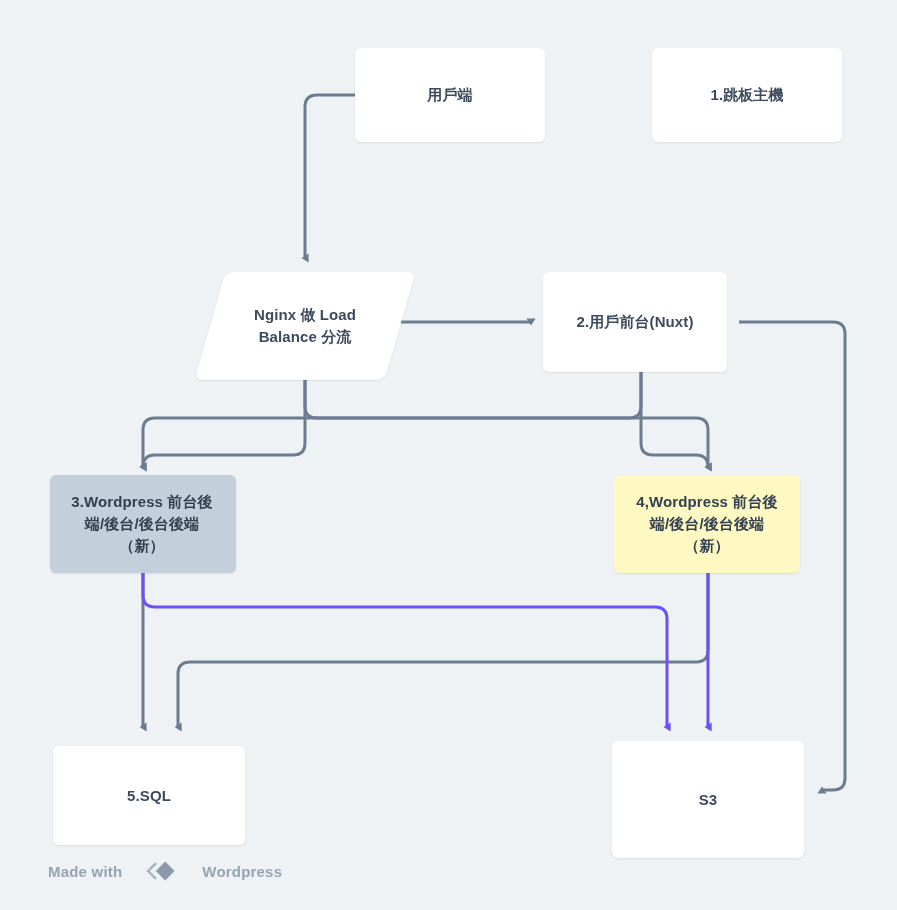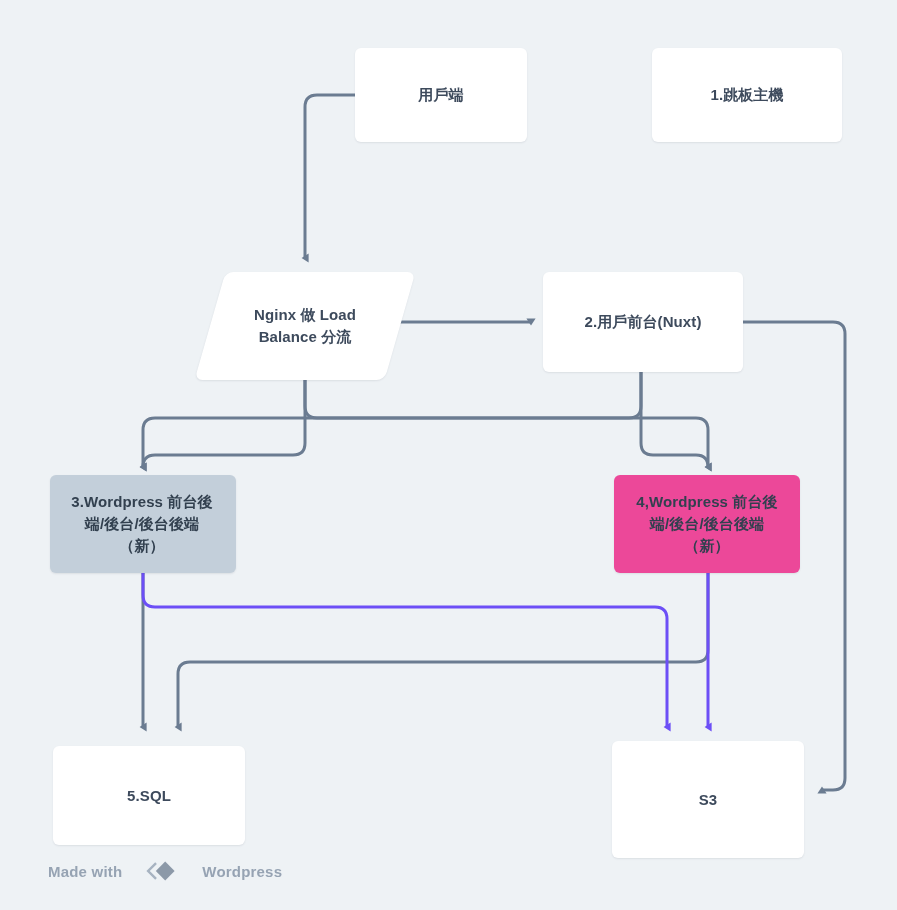--- a/index.html
+++ b/index.html
@@ -75,40 +75,40 @@
         <path d="M 641 372 L 641 443 Q 641 455 653 455 L 696 455 Q 708 455 708 467" fill="none" stroke="#6b7c91" stroke-width="3" stroke-linecap="butt" marker-end="url(#ah-default)"></path>
         <path d="M 739 322 L 833 322 Q 845 322 845 334 L 845 778 Q 845 790 833 790 L 822 790" fill="none" stroke="#6b7c91" stroke-width="3" stroke-linecap="butt" marker-end="url(#ah-default)"></path>
         <path d="M 143 573 L 143 727" fill="none" stroke="#6b7c91" stroke-width="3" stroke-linecap="butt" marker-end="url(#ah-default)"></path>
         <path d="M 708 573 L 708 650 Q 708 662 696 662 L 190 662 Q 178 662 178 674 L 178 727" fill="none" stroke="#6b7c91" stroke-width="3" stroke-linecap="butt" marker-end="url(#ah-default)"></path>
         <path d="M 143 573 L 143 595 Q 143 607 155 607 L 655 607 Q 667 607 667 619 L 667 727" fill="none" stroke="#6c4ff6" stroke-width="3" stroke-linecap="butt" marker-end="url(#ah-highlight)"></path>
         <path d="M 708 573 L 708 727" fill="none" stroke="#6c4ff6" stroke-width="3" stroke-linecap="butt" marker-end="url(#ah-highlight)"></path>
       </g>
   </svg>
 
   <div id="node-layer">
-      <div class="node white" style="left: 355px; top: 48px; width: 172px; height: 94px; background: rgb(255, 255, 255);">
+      <div class="node white" style="left: 355px; top: 48px; width: 190px; height: 94px; background: rgb(255, 255, 255);">
         <span class="lbl">用戶端</span>
       </div>
       <div class="node white" style="left: 612px; top: 48px; width: 190px; height: 94px; background: rgb(255, 255, 255); margin-left: 40px;">
         <span class="lbl">1.跳板主機</span>
       </div>
       <div class="node skew" style="left: 210px; top: 272px; width: 190px; height: 108px;">
         <span class="skew-bg" style="background: rgb(255, 255, 255);"></span>
         <span class="lbl">Nginx 做 Load
 Balance 分流</span>
       </div>
-      <div class="node white" style="left: 543px; top: 272px; width: 200px; height: 100px; background: rgb(255, 255, 255);">
+      <div class="node white" style="left: 543px; top: 272px; width: 184px; height: 100px; background: rgb(255, 255, 255);">
         <span class="lbl">2.用戶前台(Nuxt)</span>
       </div>
       <div class="node gray" style="left: 50px; top: 475px; width: 186px; height: 98px; background: rgb(195, 207, 218); padding-left: 8px;">
         <span class="lbl">3.Wordpress 前台後
 端/後台/後台後端
 （新）</span>
       </div>
-      <div class="node gray" style="left: 614px; top: 475px; width: 186px; height: 98px; background: #ec4899;">
+      <div class="node gray" style="left: 614px; top: 475px; width: 186px; height: 98px; background: #fef9c3;">
         <span class="lbl">4,Wordpress 前台後
 端/後台/後台後端
 （新）</span>
       </div>
       <div class="node white" style="left: 53px; top: 746px; width: 192px; height: 99px; background: rgb(255, 255, 255);">
         <span class="lbl">5.SQL</span>
       </div>
       <div class="node white" style="left: 612px; top: 741px; width: 192px; height: 117px; background: rgb(255, 255, 255);">
         <span class="lbl">S3</span>
       </div>

